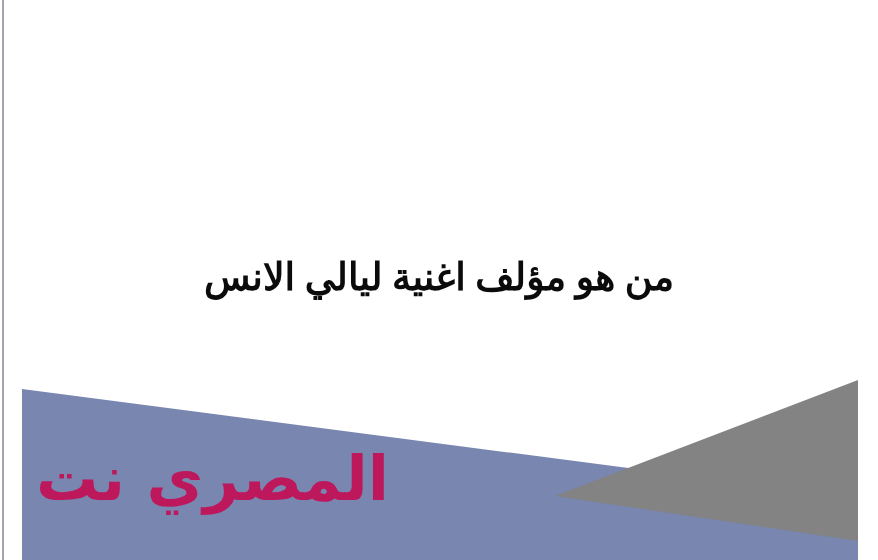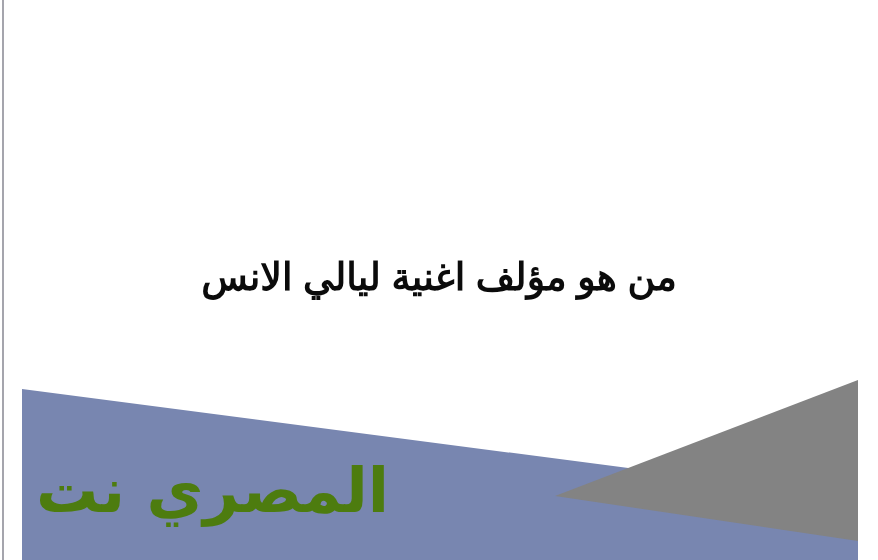--- a/index.html
+++ b/index.html
@@ -41,35 +41,35 @@
   
   .headline {
     position: absolute;
     left: 0;
     top: 249px;
     width: 878px;
     text-align: center;
     direction: rtl;
     unicode-bidi: embed;
     color: #0b0b0b;
-    font-family: Liberation Sans, sans-serif;
+    font-family: Liberation Serif, serif;
     font-weight: bold;
     font-size: 38px;
     line-height: 56px;
     letter-spacing: 0px;
     white-space: nowrap;
   }
   
   .logo {
     position: absolute;
     left: 36px;
-    top: 454px;
+    top: 442px;
     direction: rtl;
     unicode-bidi: embed;
-    color: #4d7c0f;
+    color: #be185d;
     font-family: "DejaVu Sans", "Liberation Sans", sans-serif;
     font-weight: bold;
     font-size: 62px;
     line-height: 74px;
     white-space: nowrap;
   }
 </style>
 </head>
 <body>
 

